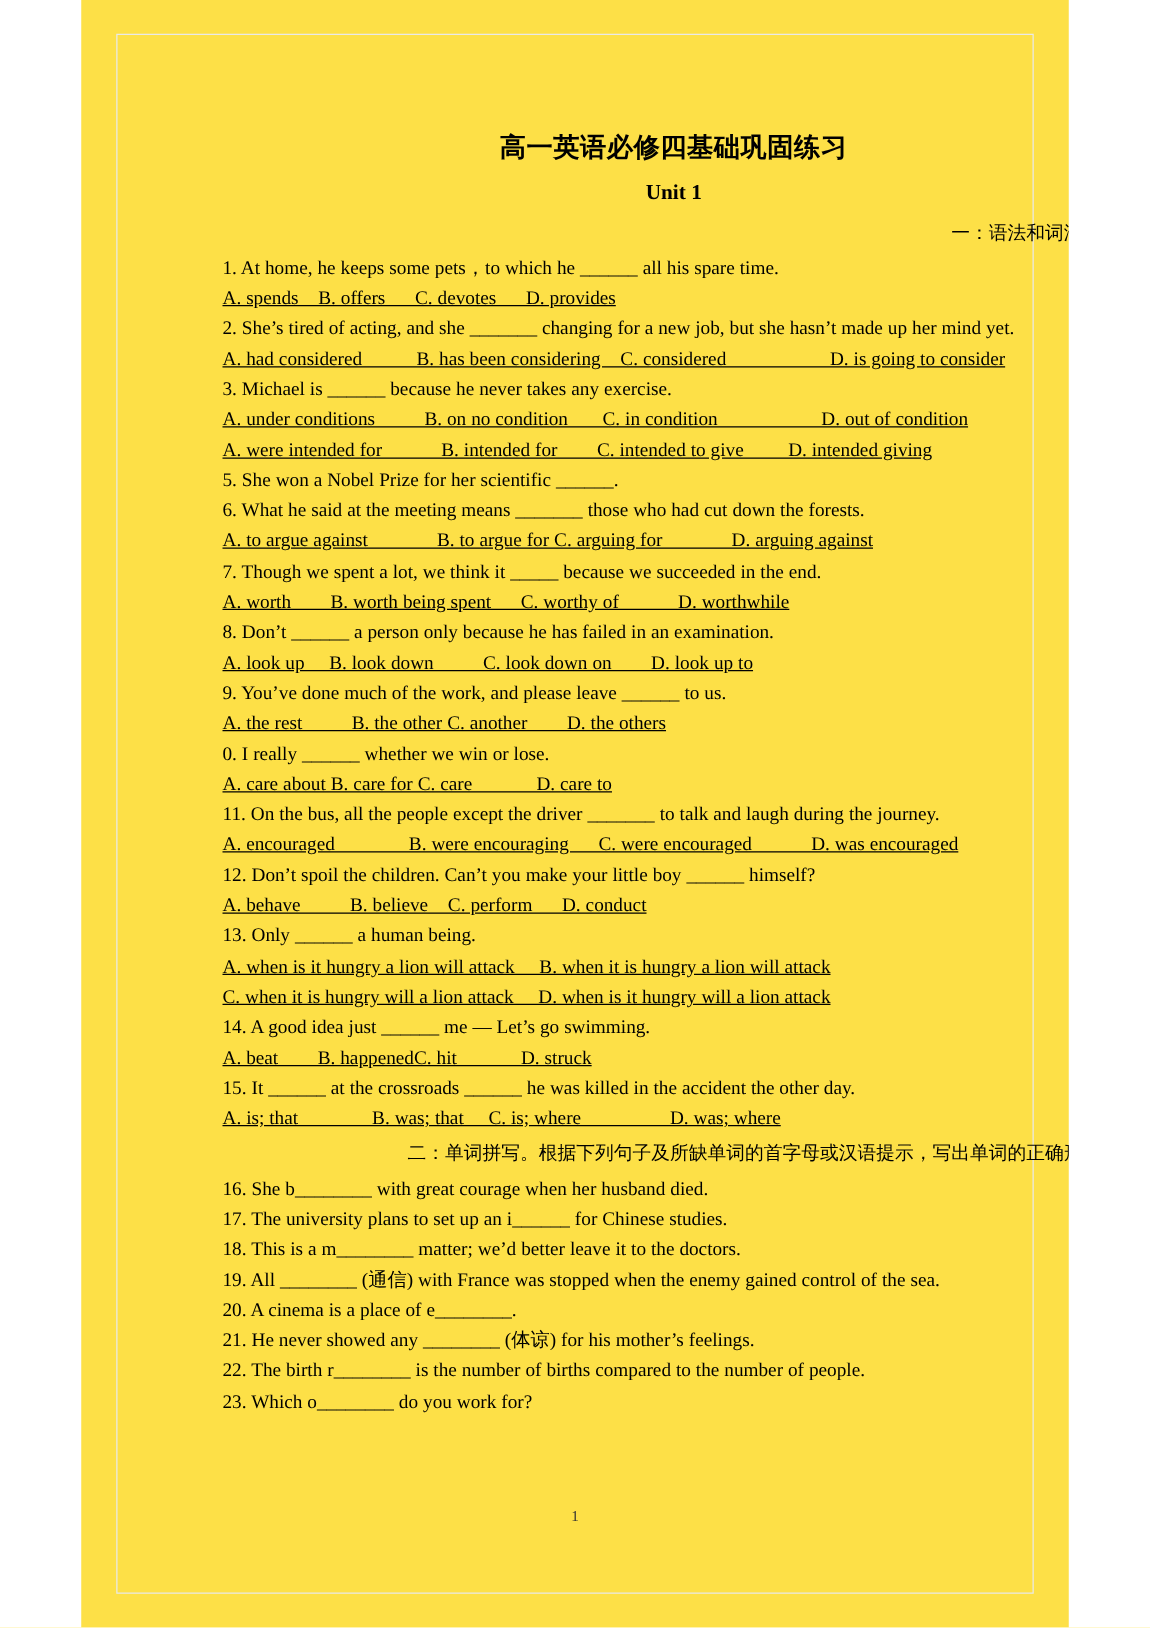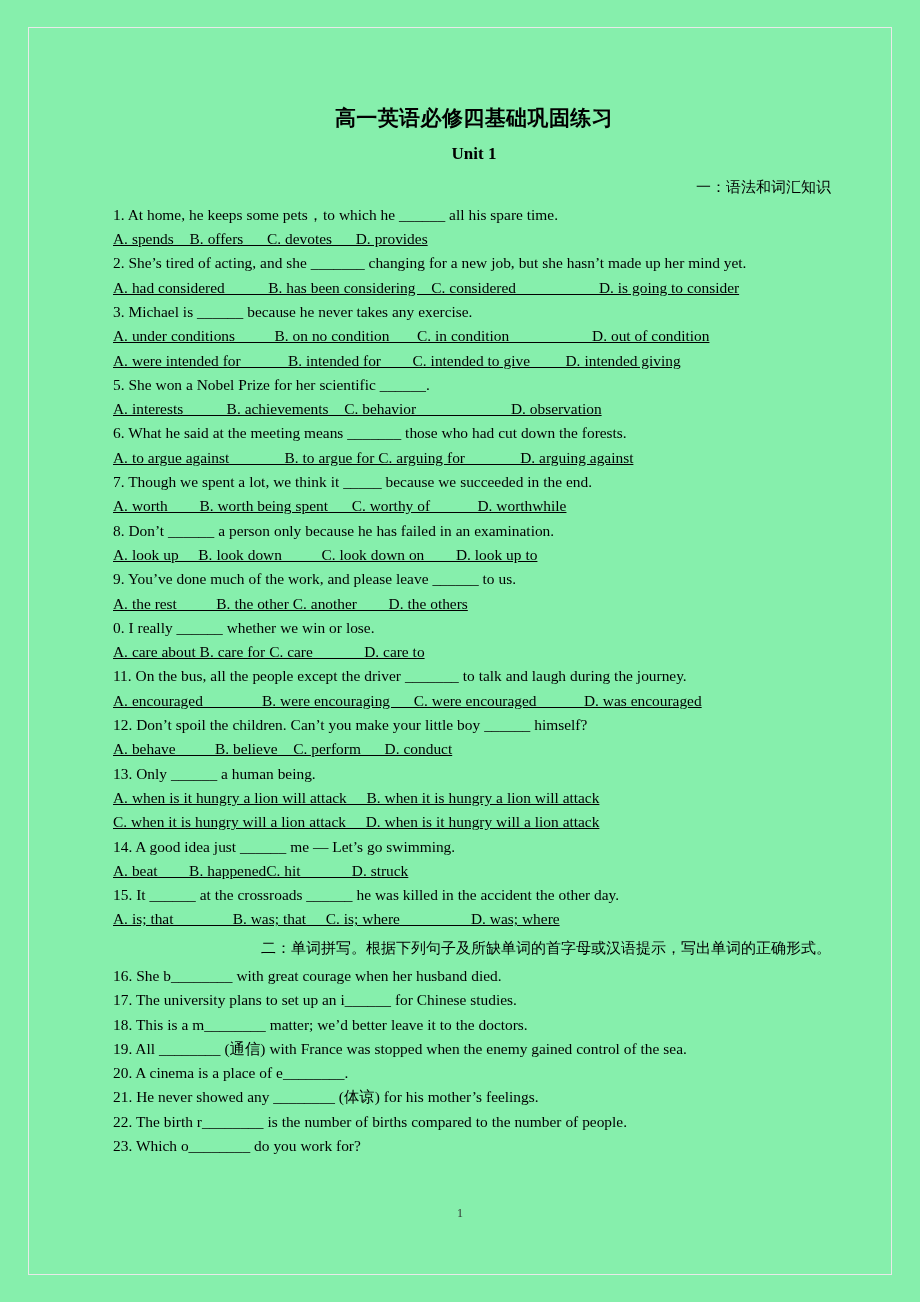--- a/index.html
+++ b/index.html
@@ -7,24 +7,24 @@
     margin: 0;
     padding: 0;
     background: #ffffff;
   }
   body {
     font-family: "Liberation Serif", "DejaVu Serif", serif;
     color: #000000;
   }
   .page {
     position: relative;
-    width: 920px;
+    width: 790px;
     height: 1302px;
     margin: 0 auto;
-    background: #86efac;
+    background: #fde047;
     box-sizing: border-box;
     overflow: hidden;
   }
   
   .page-frame {
     position: absolute;
     left: 28px;
     top: 27px;
     right: 28px;
     bottom: 27px;
@@ -100,21 +100,20 @@
 
       <p class="line">2. She’s tired of acting, and she _______ changing for a new job, but she hasn’t made up her mind yet.</p>
       <p class="line opts">A. had considered           B. has been considering    C. considered                     D. is going to consider</p>
 
       <p class="line">3. Michael is ______ because he never takes any exercise.</p>
       <p class="line opts">A. under conditions          B. on no condition       C. in condition                     D. out of condition</p>
 
       <p class="line opts">A. were intended for            B. intended for        C. intended to give         D. intended giving</p>
 
       <p class="line">5. She won a Nobel Prize for her scientific ______.</p>
-      <p class="line opts">A. interests           B. achievements    C. behavior                        D. observation</p>
 
       <p class="line">6. What he said at the meeting means _______ those who had cut down the forests.</p>
       <p class="line opts">A. to argue against              B. to argue for C. arguing for              D. arguing against</p>
 
       <p class="line">7. Though we spent a lot, we think it _____ because we succeeded in the end.</p>
       <p class="line opts">A. worth        B. worth being spent      C. worthy of            D. worthwhile</p>
 
       <p class="line">8. Don’t ______ a person only because he has failed in an examination.</p>
       <p class="line opts">A. look up     B. look down          C. look down on        D. look up to</p>
 

